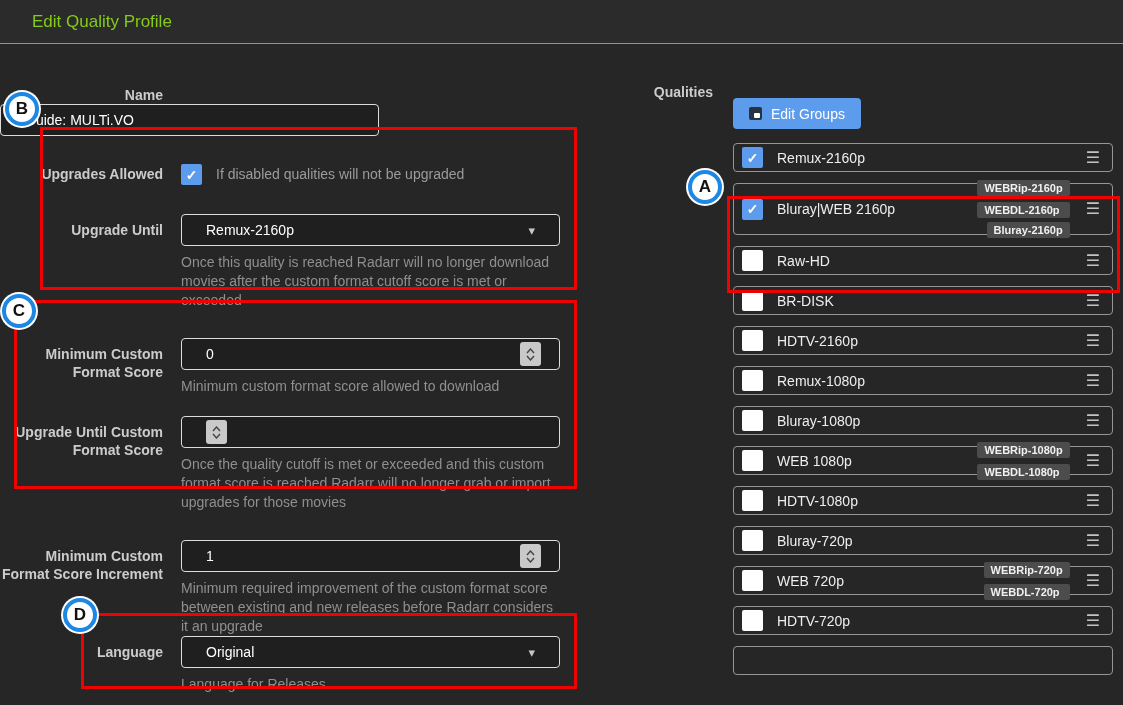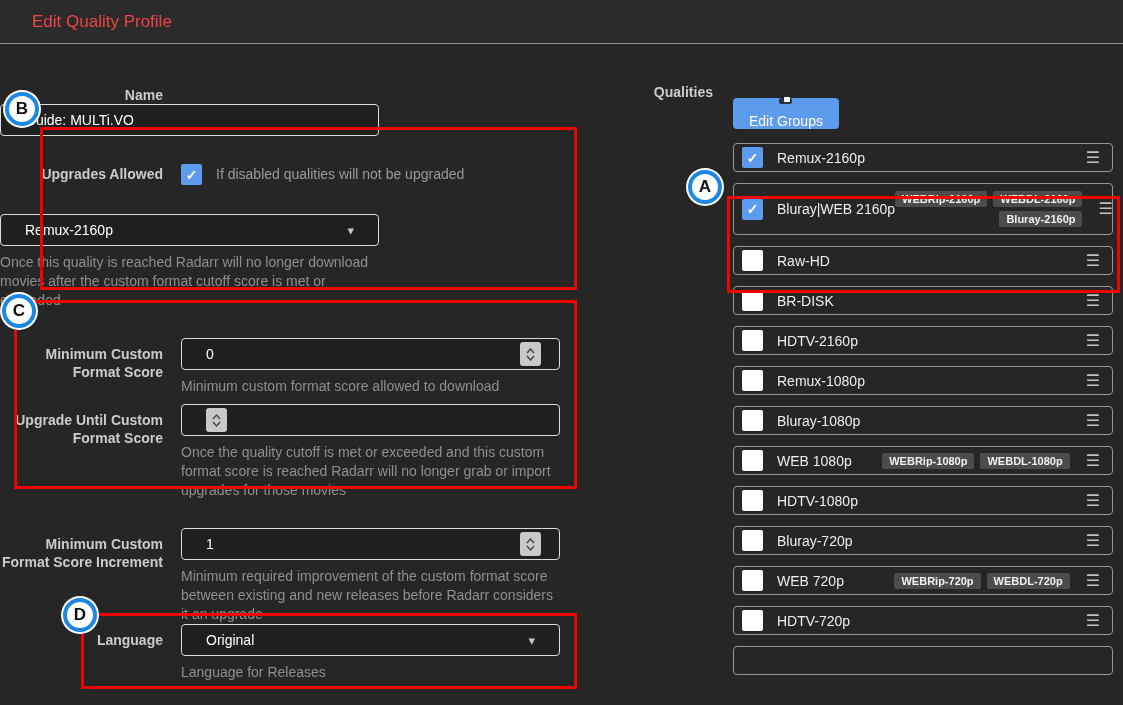--- a/index.html
+++ b/index.html
@@ -6,21 +6,21 @@
   body{
     width:1123px;height:705px;position:relative;overflow:hidden;
     background:#262626;color:#eee;
     font-family:"Liberation Sans",sans-serif;font-size:14px;
   }
   
   .modal-header{
     height:44px;background:#2b2b2b;border-bottom:1px solid #929292;
     display:flex;align-items:center;padding:0 32px;box-sizing:border-box;
   }
-  .modal-title{font-size:17px;color:#ef4444;}
+  .modal-title{font-size:17px;color:#84cc16;}
   
   .left-col{position:absolute;left:0;top:45px;width:610px;padding-top:34px;}
   .form-row{display:flex;}
   .form-label{
     width:181px;padding-right:18px;box-sizing:border-box;flex:none;
     text-align:right;font-weight:700;color:#ccc;line-height:18px;padding-top:7px;
   }
   .form-control{width:379px;flex:none;}
   .input-box{
     box-sizing:border-box;width:100%;height:32px;
@@ -44,35 +44,35 @@
   .check-row{display:flex;align-items:center;gap:14px;padding-top:2px;}
   .check-row .help{margin-top:0;color:#9b9b9b;}
   
   .right-col{position:absolute;left:640px;top:83px;width:478px;display:flex;}
   .right-label{width:73px;flex:none;text-align:right;font-weight:700;color:#ccc;padding-top:1px;}
   .right-control{margin-left:20px;width:380px;flex:none;}
   .qualities-help{color:#8f8f8f;line-height:19px;}
   .edit-groups-btn{
     margin-top:15px;height:31px;background:#5d9cec;border:none;border-radius:4px;
     display:inline-flex;align-items:center;gap:9px;padding:0 16px;
-    color:#fff;font-size:14px;font-family:"Liberation Sans",sans-serif;cursor:pointer;flex-direction:column;
+    color:#fff;font-size:14px;font-family:"Liberation Sans",sans-serif;cursor:pointer;
   }
   .btn-icon{position:relative;width:13px;height:13px;background:#273340;border-radius:2px;display:inline-block;}
   .btn-icon::after{content:"";position:absolute;right:2px;bottom:2px;width:6px;height:5px;background:#fff;border-radius:1px;}
   .quality-list{margin-top:14px;}
   .quality-item{
     box-sizing:border-box;height:29px;margin-bottom:11px;background:#262626;
     border:1px solid #969696;border-radius:4px;
     display:flex;align-items:center;padding:0 12px 0 8px;
   }
   .quality-item.group{height:52px;}
   .quality-item .checkbox{margin-right:14px;}
   .item-name{color:#eee;white-space:nowrap;}
   .badges{margin-left:auto;margin-right:16px;display:flex;flex-direction:column;align-items:flex-end;gap:4px;}
-  .badge-row{display:flex;gap:6px;}
+  .badge-row{display:flex;gap:6px;flex-direction:column;}
   .badge{background:#4c4c4c;color:#f0f0f0;font-size:11px;font-weight:bold;padding:2px 7px;border-radius:2px;white-space:nowrap;}
   .drag-handle{color:#c2c2c2;font-size:16px;line-height:1;flex:none;cursor:grab;}
   .quality-item .drag-handle:only-of-type{margin-left:auto;}
   .push-right{margin-left:auto;}
   
   .ann-rect{position:absolute;border:3px solid #ee0202;pointer-events:none;z-index:5;box-sizing:border-box;}
   .ann-circle{
     position:absolute;width:34px;height:34px;box-sizing:border-box;border-radius:50%;
     background:#fff;border:4px solid #1d87e4;box-shadow:0 0 0 2px #fff;
     display:flex;align-items:center;justify-content:center;
@@ -101,30 +101,31 @@
     <div class="form-label" style="padding-top:3px;">Upgrades Allowed</div>
     <div class="form-control">
       <div class="check-row">
         <span class="checkbox checked">✓</span>
         <span class="help">If disabled qualities will not be upgraded</span>
       </div>
     </div>
   </div>
 
   <div class="form-row" style="margin-bottom:28px;">
+    <div class="form-label">Upgrade Until</div>
     <div class="form-control">
       <div class="input-box">
         <span class="grow">Remux-2160p</span>
         <span class="caret">▾</span>
       </div>
       <div class="help">Once this quality is reached Radarr will no longer download movies after the custom format cutoff score is met or exceeded</div>
     </div>
   </div>
 
-  <div class="form-row" style="margin-bottom:8px;">
+  <div class="form-row" style="margin-bottom:20px;">
     <div class="form-label">Minimum Custom Format Score</div>
     <div class="form-control">
       <div class="input-box">
         <span class="grow">0</span>
         <span class="spinner">
           <svg width="9" height="6" viewBox="0 0 9 6">
               <polyline points="1,5 4.5,1 8,5" fill="none" stroke="#444" stroke-width="1.4"></polyline>
             </svg>
           <svg width="9" height="6" viewBox="0 0 9 6">
               <polyline points="1,1 4.5,5 8,1" fill="none" stroke="#444" stroke-width="1.4"></polyline>

